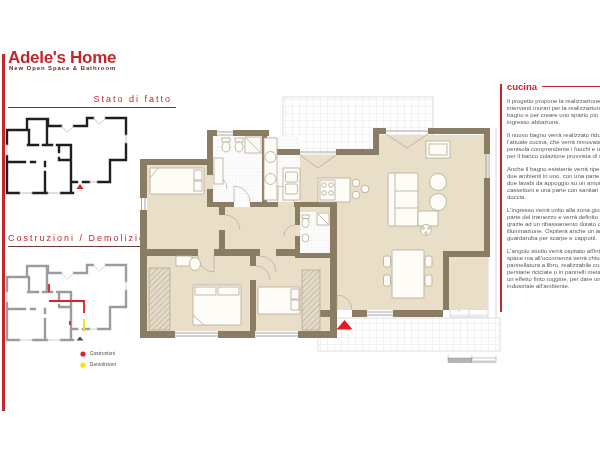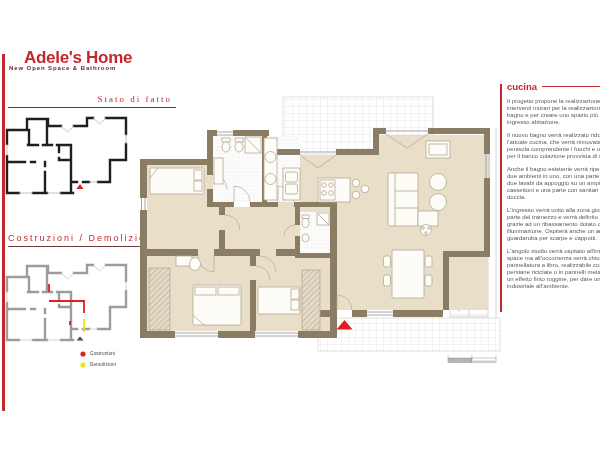--- a/index.html
+++ b/index.html
@@ -4,28 +4,28 @@
 <style>
   html,body{margin:0;padding:0;}
   body{
     width:600px;height:460px;position:relative;overflow:hidden;
     background:#ffffff;font-family:"Liberation Sans", sans-serif;
   }
   .abs{position:absolute;}
   
   .left-line{left:2px;top:54px;width:2.5px;height:357px;background:#c1272d;}
   
-  .title{left:24px;top:48px;font-size:17px;font-weight:bold;letter-spacing:-0.3px;color:#c1272d;white-space:nowrap;}
+  .title{left:8px;top:48px;font-size:17px;font-weight:bold;letter-spacing:-0.3px;color:#c1272d;white-space:nowrap;}
   .subtitle{left:9px;top:65px;font-size:6px;font-weight:bold;letter-spacing:0.9px;color:#6b1d17;white-space:nowrap;}
   
   .sec-head{
     font-size:9px;letter-spacing:2px;color:#c1272d;text-align:right;
     border-bottom:1px solid #6d3a35;padding:0 4px 3px 0;white-space:nowrap;
   }
-  .sec-head.one{left:8px;top:94px;width:164px;font-family:Liberation Serif, serif;}
+  .sec-head.one{left:8px;top:94px;width:164px;}
   .sec-head.two{left:8px;top:233px;width:148px;}
   
   .legend{left:80px;top:348px;}
   .legend .row{display:flex;align-items:center;height:11px;}
   .legend .lab{font-size:4.6px;color:#3a3a3a;margin-left:4px;letter-spacing:0.2px;}
   
   .concept-line{left:500px;top:84px;width:1.5px;height:228px;background:#c1272d;}
   .concept{left:507px;top:81px;width:132px;}
   .concept .head-row{display:flex;align-items:center;}
   .concept .head{font-size:9.5px;font-weight:bold;color:#c1272d;}

